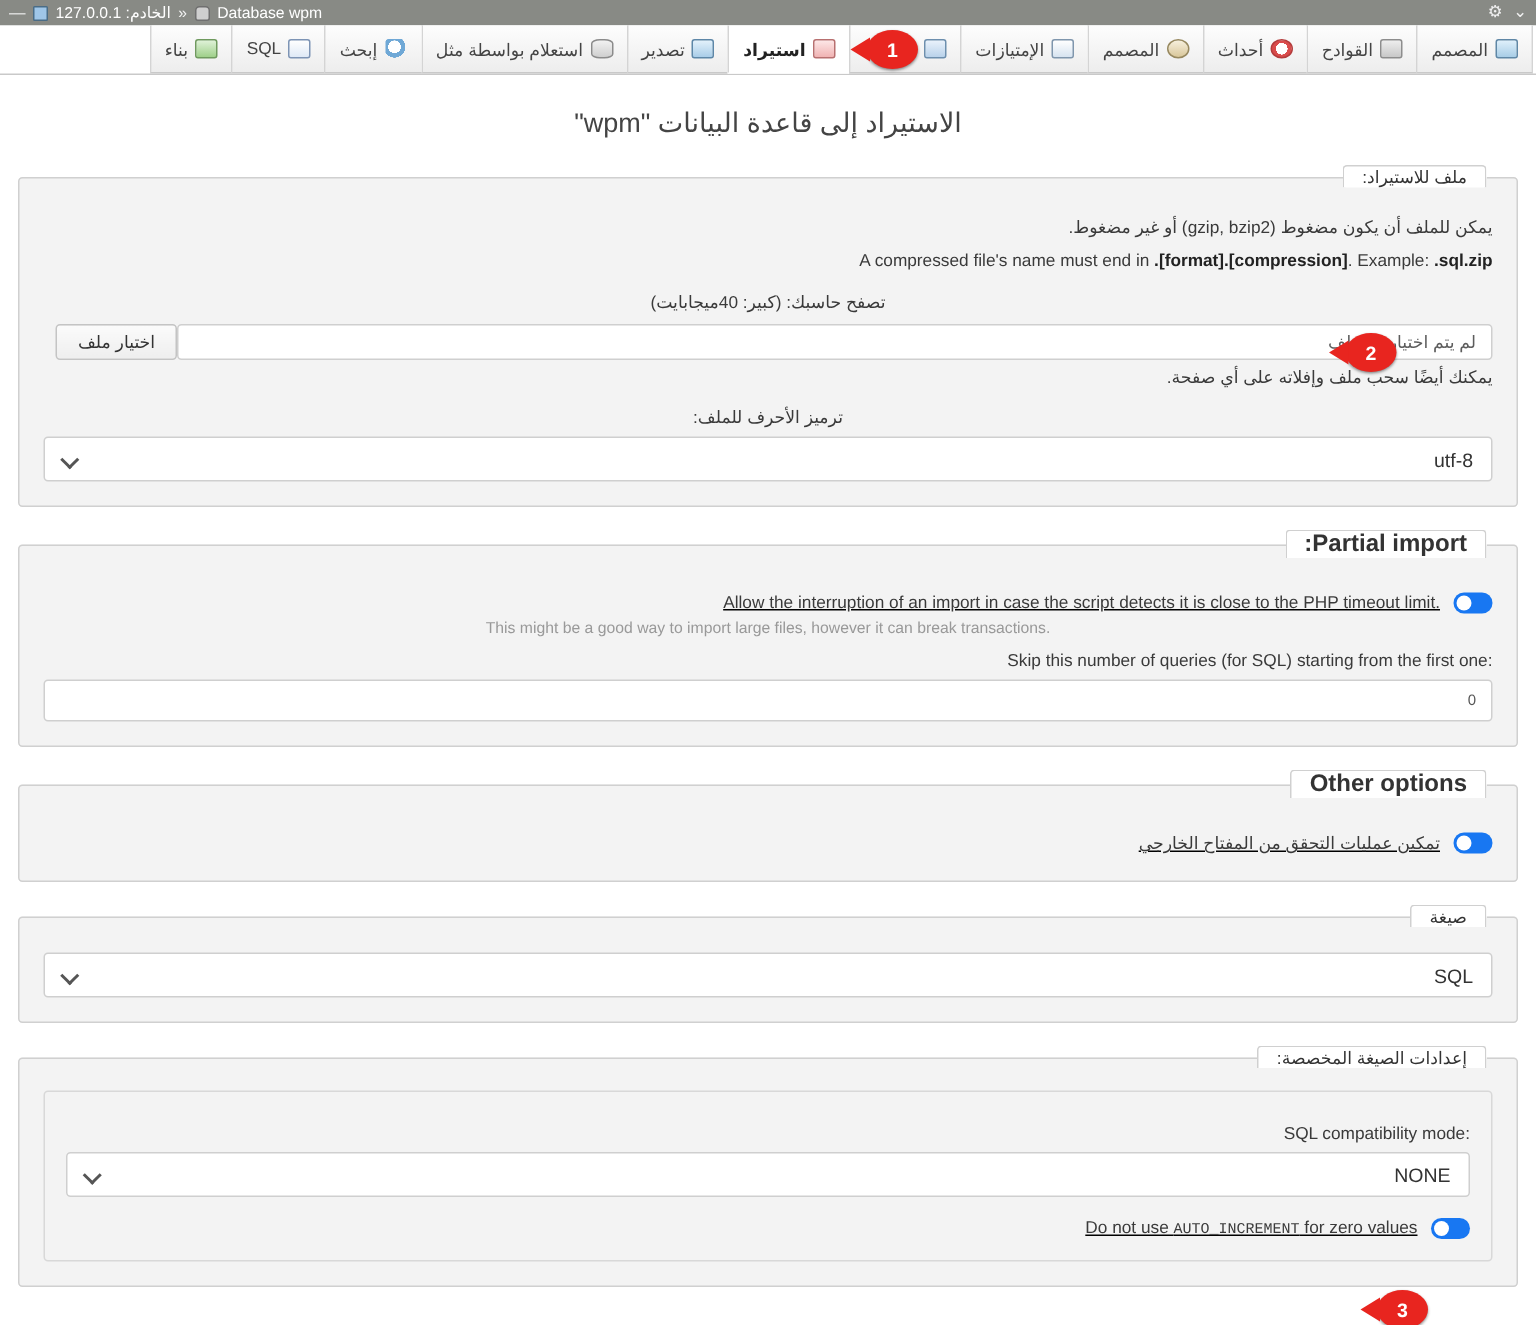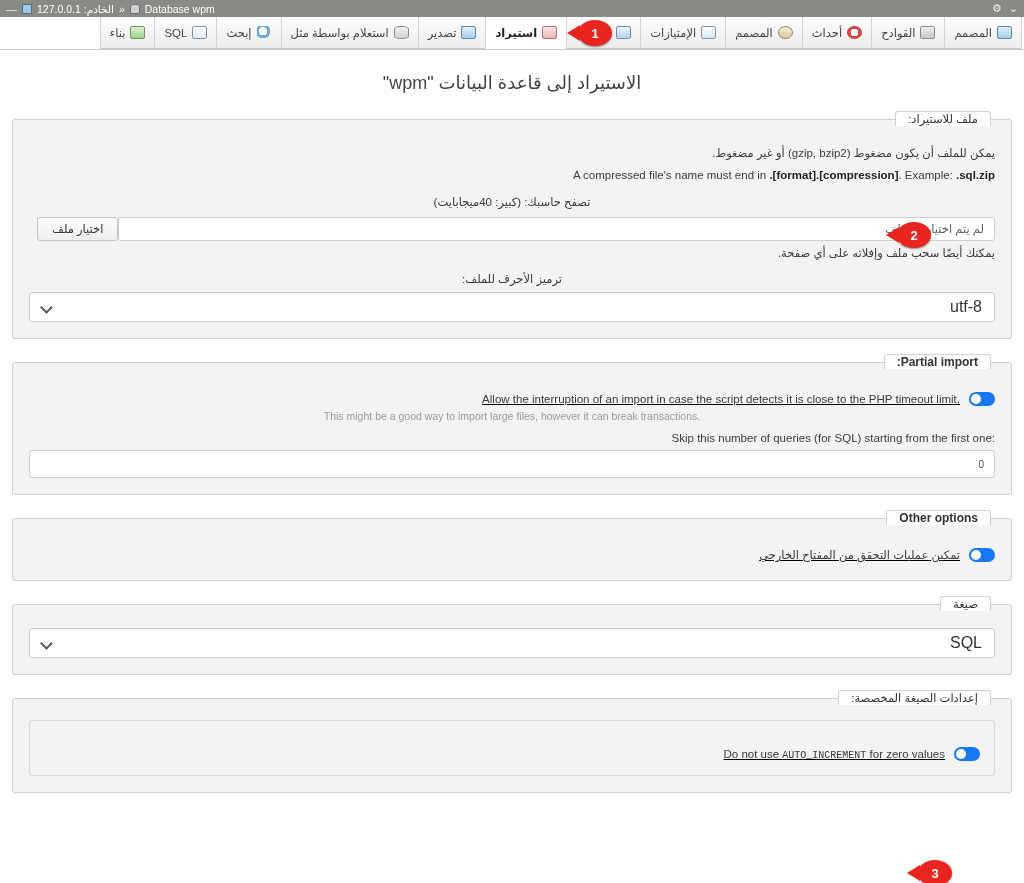--- a/index.html
+++ b/index.html
@@ -147,21 +147,21 @@
     border: 1px solid #d0d0d0;
     border-radius: 3px 3px 0 0;
     border-bottom: 0;
     padding: 0 12px;
     font-size: 11.5px;
     color: #333;
     margin-right: 4px;
     position: relative;
     top: -1px;
   }
-  fieldset.box.strong-legend > legend { font-weight: bold; font-size: 12px; }
+  fieldset.box.strong-legend > legend { font-weight: bold; font-size: 16px; }
   fieldset.inner {
     border: 1px solid #d8d8d8;
     background: #f3f3f3;
     margin: 0;
     padding: 12px 14px;
     border-radius: 3px;
   }
 
   .row-text {
     font-size: 11.5px;
@@ -220,21 +220,21 @@
     width: 100%;
     height: 30px;
     background: #ffffff;
     border: 1px solid #cfcfcf;
     border-radius: 3px;
     display: flex;
     align-items: center;
     justify-content: space-between;
     flex-direction: row-reverse;
     padding: 0 12px;
-    font-size: 16px;
+    font-size: 13px;
     color: #333;
     cursor: pointer;
     margin-top: 2px;
   }
   .select-val { text-align: right; flex: 1 1 auto; }
   .chev {
     width: 11px; height: 11px;
     flex: 0 0 auto;
     margin-left: 0; margin-right: 6px;
     position: relative;
@@ -451,20 +451,25 @@
     <div class="select-box">
       <span class="chev"></span>
       <span class="select-val">SQL</span>
     </div>
   </fieldset>
 
   <fieldset class="box">
     <legend>إعدادات الصيغة المخصصة:</legend>
 
     <fieldset class="inner">
+      <div class="label-line en">SQL compatibility mode:</div>
+      <div class="select-box">
+        <span class="chev"></span>
+        <span class="select-val">NONE</span>
+      </div>
 
       <div class="toggle-row ltr" style="margin-top:14px;">
         <span class="toggle-label en"><span>Do not use </span><span class="mono">AUTO_INCREMENT</span><span> for zero values</span></span>
         <span class="toggle"></span>
       </div>
     </fieldset>
   </fieldset>
 
 </div>
 

